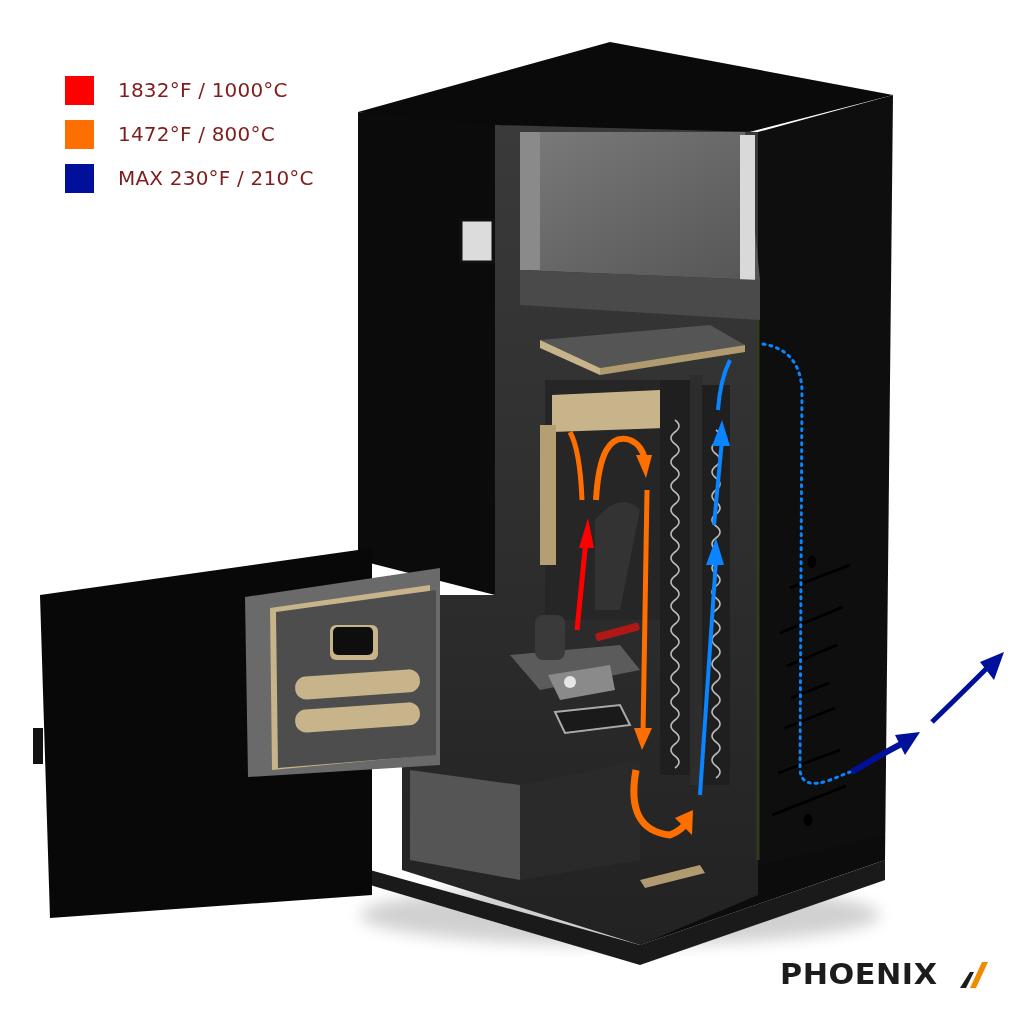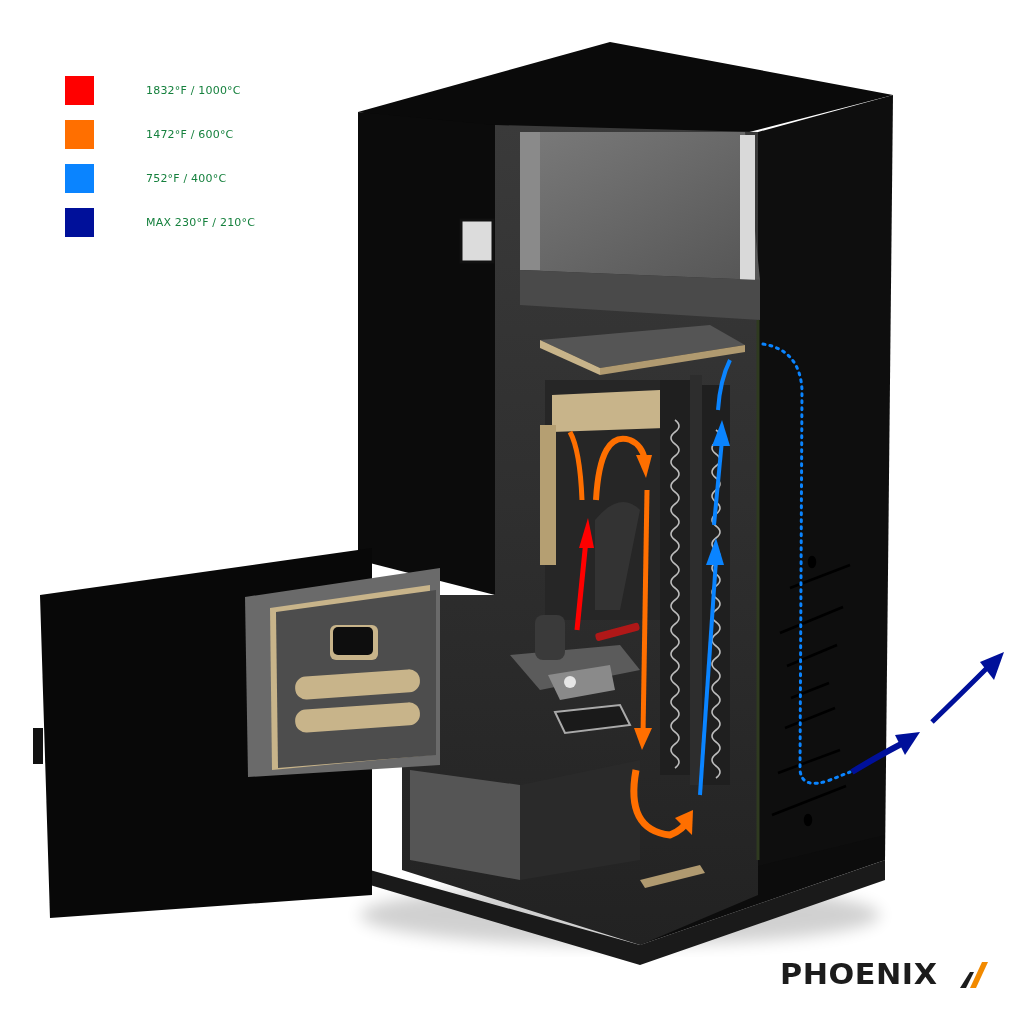--- a/index.html
+++ b/index.html
@@ -1,42 +1,38 @@
 <!DOCTYPE html>
 <html><head>
 <meta charset="utf-8">
 <style>
   html, body { margin: 0; padding: 0; background: #ffffff; }
   body { width: 1024px; height: 1024px; position: relative; overflow: hidden;
          font-family: "DejaVu Sans", "Liberation Sans", sans-serif; }
   .legend { position: absolute; left: 65px; top: 68px; }
   .legend-item { display: flex; align-items: center; height: 44px; }
   .swatch { width: 29px; height: 29px; margin-right: 24px; }
-  .legend-label { font-size: 11px; color: #15803d; letter-spacing: 0.2px; margin-left: 28px; }
+  .legend-label { font-size: 20px; color: #7f1d1d; letter-spacing: 0.2px; }
   svg.diagram { position: absolute; left: 0; top: 0; }
   .logo { position: absolute; left: 780px; top: 958px; display: flex; }
   .logo-text { font-family: "DejaVu Sans", sans-serif; font-size: 28px; font-weight: bold;
                color: #1c1c1c; letter-spacing: 0.5px; transform: scaleX(1.08); transform-origin: left; }
   .logo-mark { margin-left: 30px; }
 </style>
 </head>
 <body>
 
 <div class="legend">
   <div class="legend-item">
     <div class="swatch" style="background:#ff0000"></div>
     <span class="legend-label">1832°F / 1000°C</span>
   </div>
   <div class="legend-item">
     <div class="swatch" style="background:#ff6f00"></div>
-    <span class="legend-label">1472°F / 600°C</span>
-  </div>
-  <div class="legend-item">
-    <div class="swatch" style="background:#0a84ff"></div>
-    <span class="legend-label">752°F / 400°C</span>
+    <span class="legend-label">1472°F / 800°C</span>
   </div>
   <div class="legend-item">
     <div class="swatch" style="background:#00109a"></div>
     <span class="legend-label">MAX 230°F / 210°C</span>
   </div>
 </div>
 
 <svg class="diagram" width="1024" height="1024" viewBox="0 0 1024 1024">
   <defs>
     <linearGradient id="interiorGrad" x1="0" y1="0" x2="0" y2="1">

